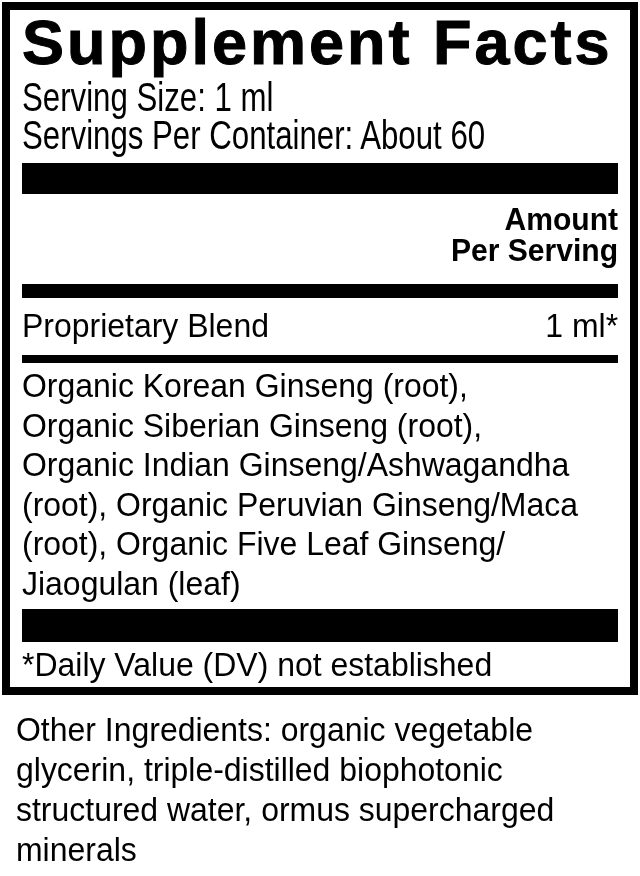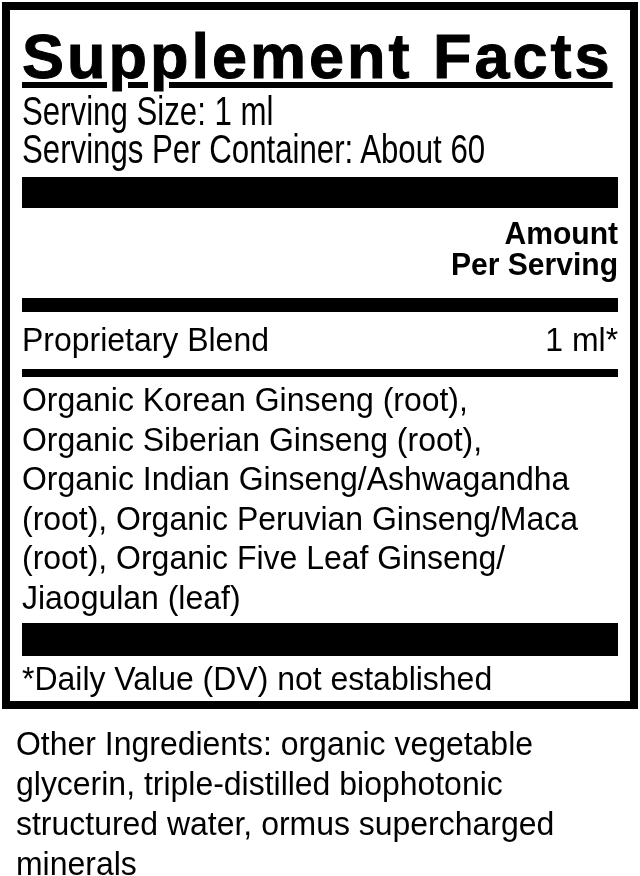--- a/index.html
+++ b/index.html
@@ -14,23 +14,22 @@
     margin: 2px;
     border: 8px solid #000;
     padding: 0 12px 4px 12px;
     background: #fff;
   }
   .title {
     font-size: 63px;
     line-height: 60px;
     font-weight: bold;
     letter-spacing: 3px;
-    margin-top: 16px;
+    margin-top: 2px;
     white-space: nowrap;
-    text-decoration: underline;
     -webkit-text-stroke: 1px #000;
   }
   
   .cond-serving {
     width: 128.2%;
     transform: scaleX(0.78);
     transform-origin: 0 0;
   }
   .cond-body {
     width: 106.4%;

